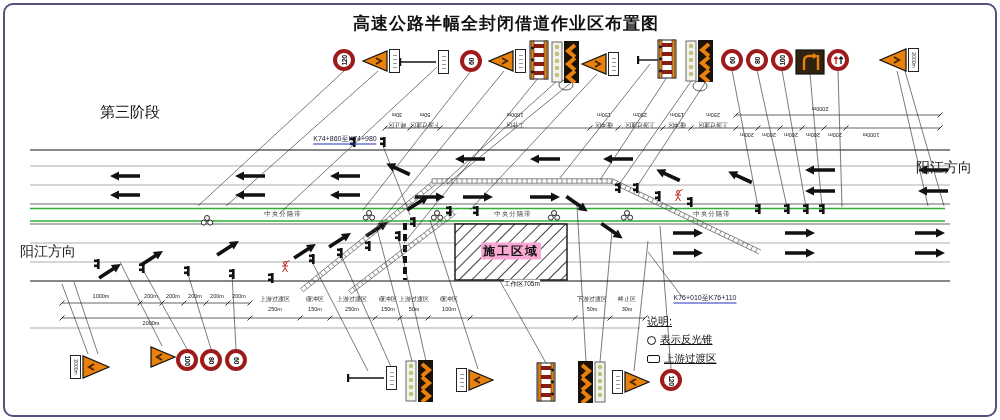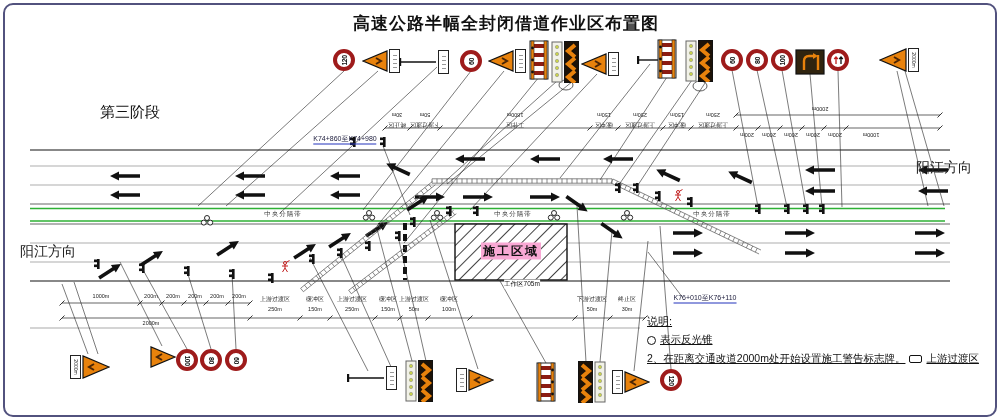--- a/index.html
+++ b/index.html
@@ -430,21 +430,20 @@
   <div class="lbl wz" style="left:511px;top:251px;z-index:7;">施工区域</div>
   <div class="lbl wzlen" style="left:522px;top:284px;z-index:7;">工作区705m</div>
 
   <div class="notes">
     <div class="nh">说明:</div>
     <div class="nl">
       <span class="sym-cone"></span>
       <span>表示反光锥</span>
     </div>
     <div class="nl">
-      <span>2、在距离交通改道2000m处开始设置施工警告标志牌。</span>
       <span class="sym-wb"></span>
       <span>上游过渡区</span>
     </div>
   </div>
 
   <div class="sign" style="left:344px;top:60px;">
       <div class="spd">
         <span>120</span>
       </div>
     </div>

